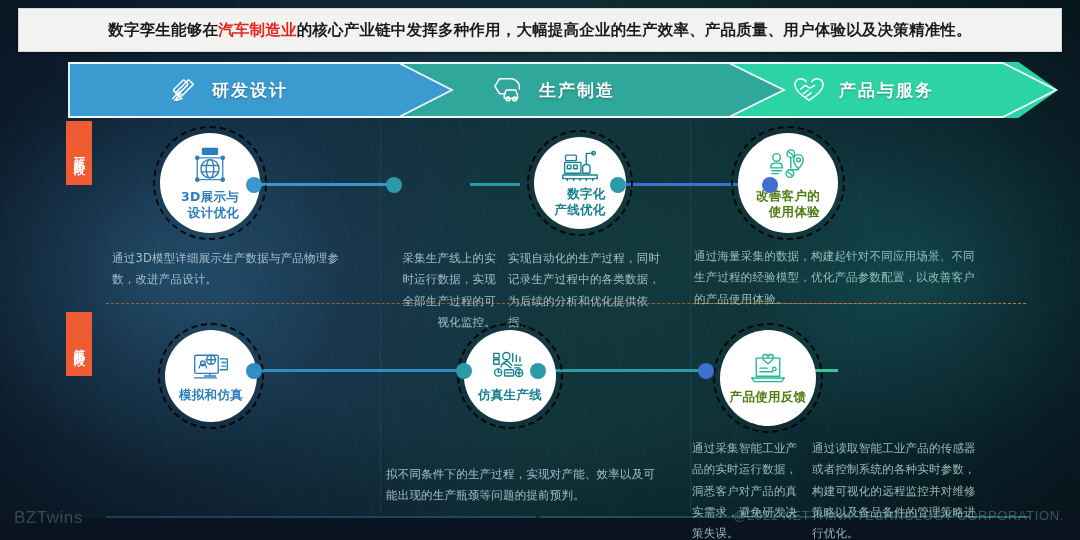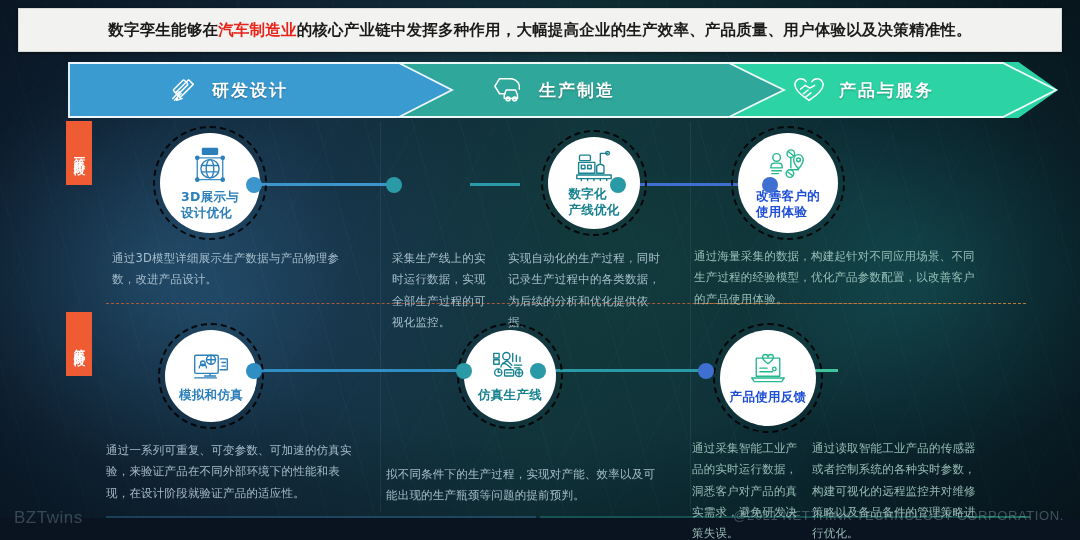--- a/index.html
+++ b/index.html
@@ -104,38 +104,38 @@
   .node {
     position:absolute; width:16px; height:16px; border-radius:50%; z-index:4;
   }
 
   
   .circ {
     position:absolute; border-radius:50%;
     background:#ffffff;
     display:flex; flex-direction:column; align-items:center; justify-content:center;
     z-index:3;
-    text-align:left;
+    text-align:right;
   }
   .circ .ring {
     position:absolute; border-radius:50%; inset:-7px;
     border:2.5px dashed; opacity:.85;
   }
   .circ .title {
     font-size:12.5px; font-weight:700; line-height:1.25; letter-spacing:.3px;
     font-family:"DejaVu Sans","Liberation Sans",sans-serif;
     margin-top:2px;
   }
   .circ .ico { line-height:0; margin-bottom:1px; }
 
   .blue   { color:#2b7fba; }
   .blue-b { border-color:#4a9fd4; }
   .teal   { color:#17818f; }
   .teal-b { border-color:#2aa3ad; }
-  .grn    { color:#1d4ed8; }
+  .grn    { color:#4d7c0f; }
   .grn-b  { border-color:#34cfa0; }
 
   
   .desc {
     position:absolute; z-index:3;
     font-size:11.5px; line-height:1.85; letter-spacing:.2px;
     color:#b9cfdc; opacity:.88;
     font-family:"DejaVu Sans","Liberation Sans",sans-serif;
   }
   .desc.g { color:#a9cfc6; }
@@ -282,21 +282,21 @@
         <circle cx="36" cy="37" r="1.8" fill="#2b7fba"></circle>
       </svg>
     </div>
     <div class="title blue">
       <div>3D展示与</div>
       <div>设计优化</div>
     </div>
   </div>
 
 
-  <div class="circ" style="left:548px; top:137px; width:92px; height:92px;">
+  <div class="circ" style="left:534px; top:137px; width:92px; height:92px;">
     <div class="ring teal-b"></div>
     <div class="ico">
       <svg width="38" height="34" viewBox="0 0 42 36" fill="none" stroke="#17818f" stroke-width="1.5" stroke-linecap="round" stroke-linejoin="round">
         <path d="M28 4 L28 12 M28 4 L36 4"></path>
         <circle cx="36" cy="4" r="2"></circle>
         <rect x="5" y="6" width="12" height="6" rx="1"></rect>
         <path d="M4 14 H22 V26 H4 Z"></path>
         <rect x="7" y="17" width="4" height="4"></rect>
         <rect x="14" y="17" width="4" height="4"></rect>
         <path d="M24 18 Q28 14 32 18 L32 26 L24 26 Z"></path>
@@ -327,21 +327,21 @@
         <path d="M24 11 V22 M24 24 H32 V23"></path>
       </svg>
     </div>
     <div class="title grn">
       <div>改善客户的</div>
       <div>使用体验</div>
     </div>
   </div>
 
   <div class="desc" style="left:112px; top:248px; width:248px;">通过3D模型详细展示生产数据与产品物理参数，改进产品设计。</div>
-  <div class="desc" style="left:392px; top:248px; width:104px;">采集生产线上的实时运行数据，实现全部生产过程的可视化监控。</div>
+  <div class="desc" style="left:392px; top:248px; width:104px;text-align:right;">采集生产线上的实时运行数据，实现全部生产过程的可视化监控。</div>
   <div class="desc g" style="left:694px; top:246px; width:292px;">通过海量采集的数据，构建起针对不同应用场景、不同生产过程的经验模型，优化产品参数配置，以改善客户的产品使用体验。</div>
   <div class="desc" style="left:508px; top:248px; width:160px;">实现自动化的生产过程，同时记录生产过程中的各类数据，为后续的分析和优化提供依据。</div>
 
   <div class="divider"></div>
   <div class="divider2"></div>
 
   <div class="conn" style="left:252px; top:369px; width:210px; background:#2f8fc4;"></div>
   <div class="conn" style="left:536px; top:369px; width:168px; background:#2a9aa6;"></div>
   <div class="conn" style="left:768px; top:369px; width:70px; background:#3fc39c;"></div>
   <div class="node" style="left:246px; top:363px; background:#2f8fc4;"></div>
@@ -406,21 +406,20 @@
         <path d="M3 28 h36 l-3 4 h-30 Z"></path>
       </svg>
     </div>
     <div class="title grn">
       <div>产品使用反馈</div>
       <div></div>
     </div>
   </div>
 
 
-  <div class="desc" style="left:106px; top:440px; width:248px;">通过一系列可重复、可变参数、可加速的仿真实验，来验证产品在不同外部环境下的性能和表现，在设计阶段就验证产品的适应性。</div>
   <div class="desc" style="left:386px; top:428px; width:274px;margin-top:36px;">拟不同条件下的生产过程，实现对产能、效率以及可能出现的生产瓶颈等问题的提前预判。</div>
   <div class="desc g" style="left:692px; top:438px; width:110px;">通过采集智能工业产品的实时运行数据，洞悉客户对产品的真实需求，避免研发决策失误。</div>
   <div class="desc g" style="left:812px; top:438px; width:168px;">通过读取智能工业产品的传感器或者控制系统的各种实时参数，构建可视化的远程监控并对维修策略以及备品备件的管理策略进行优化。</div>
 
   <div class="bottom-bar"></div>
   <div class="top-accent-1"></div>
   <div class="top-accent-2"></div>
   <div class="top-accent-3"></div>
   <div class="wm-left">BZTwins</div>
   <div class="wm-right">@2021 NETTHINK TECHNOLOGY CORPORATION.</div>

